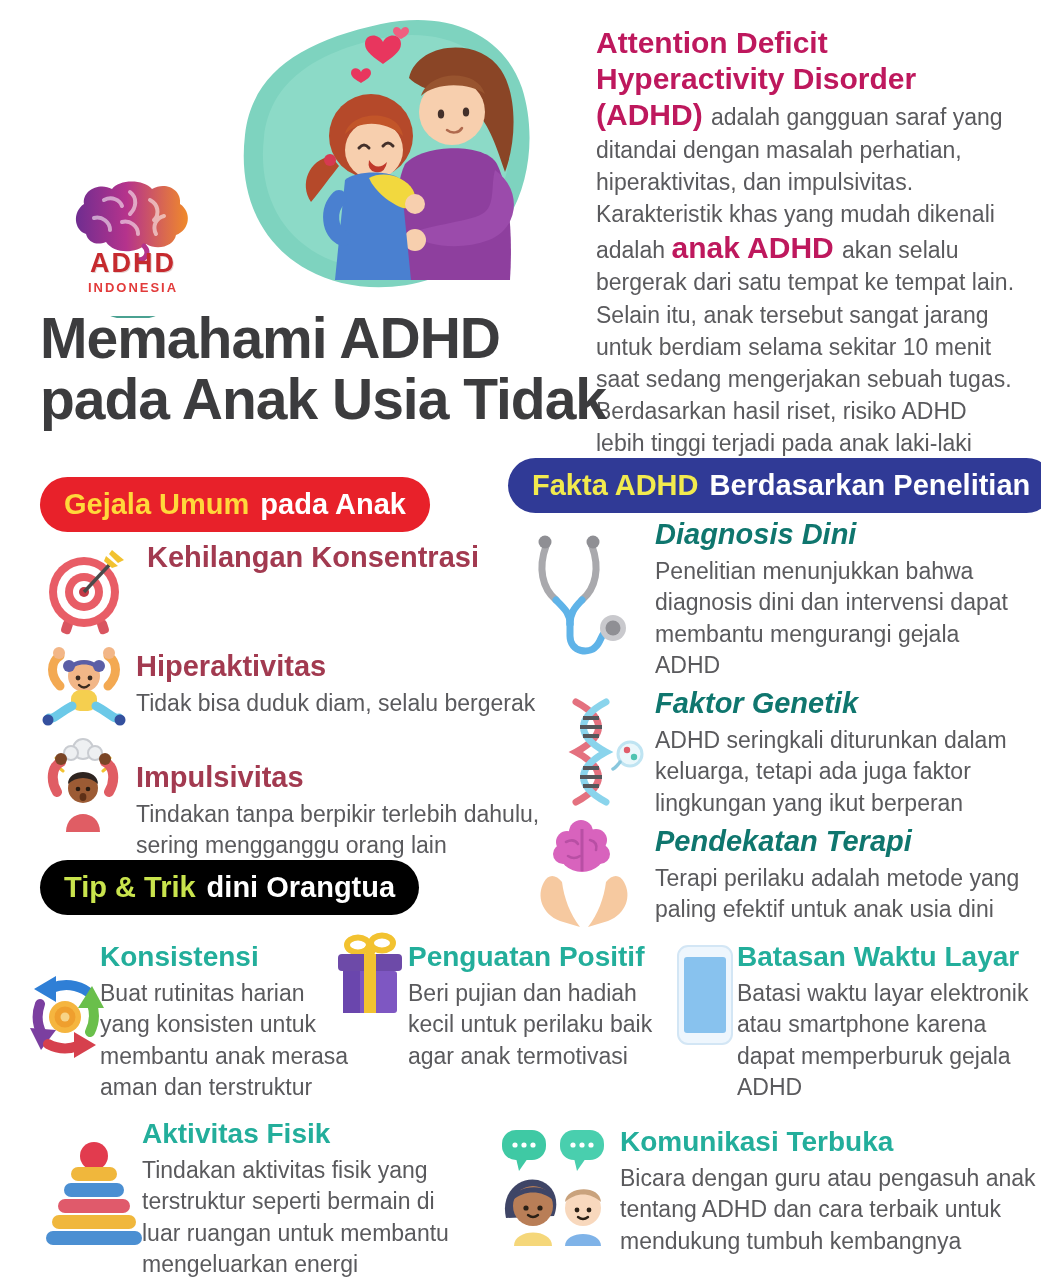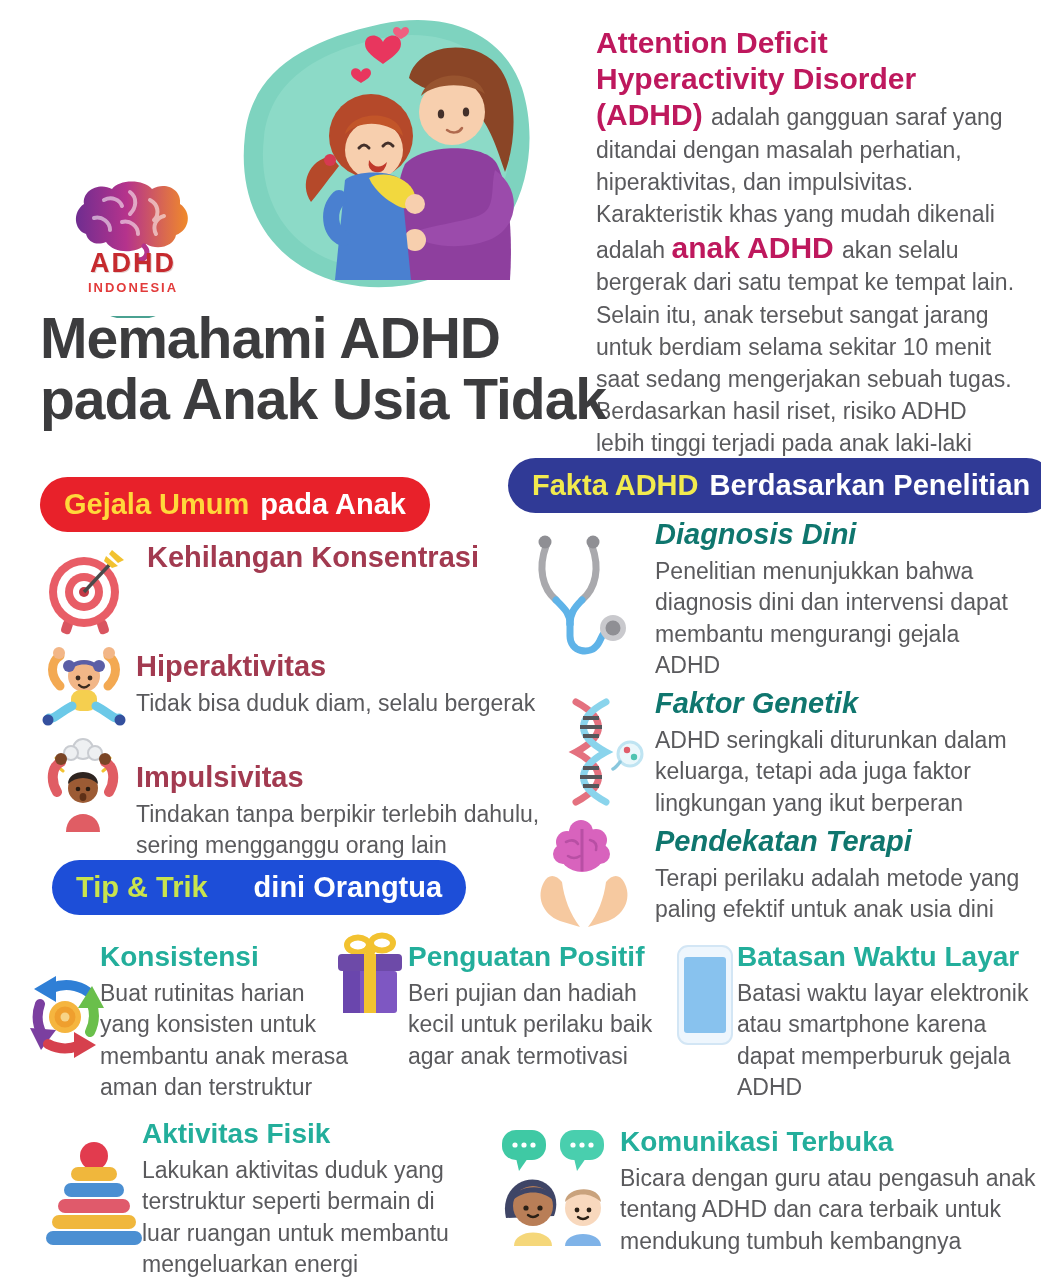--- a/index.html
+++ b/index.html
@@ -36,21 +36,21 @@
   .banner {
     position:absolute; height:55px; border-radius:30px; display:flex; align-items:center;
     padding:0 24px; font-weight:bold; font-size:29px; white-space:nowrap; box-sizing:border-box;
   }
   .banner .hl { margin-right:11px; }
   .banner .rest { color:#ffffff; }
   .banner-red  { left:40px;  top:477px; background:#e8212a; }
   .banner-red .hl  { color:#ffd83b;text-align:right; }
   .banner-blue { left:508px; top:458px; background:#303a96; }
   .banner-blue .hl { color:#f2ea4e; }
-  .banner-teal { left:52px;  top:860px; background:#1d4ed8;gap:35px; }
+  .banner-teal { left:40px;  top:860px; background:#000000; }
   .banner-teal .hl { color:#c9e44d; }
   
   .item { position:absolute; }
   .item-h { font-weight:bold; font-size:29px; margin-bottom:5px; }
   .item-b { font-size:23px; color:#5a5a5d; line-height:1.36; }
   .h-red  { color:#a23a50; }
   .h-blue { color:#0f766e;font-style:italic; }
   .h-teal { color:#23ae9b; font-size:28px; }
   .icon { position:absolute; }
   
@@ -330,21 +330,21 @@
   <svg class="icon ico-stack" width="100" height="112" viewBox="0 0 100 112">
     <circle cx="50" cy="16" r="14" fill="#e23b4e"></circle>
     <rect x="27" y="27" width="46" height="14" rx="7" fill="#f0b73c"></rect>
     <rect x="20" y="43" width="60" height="14" rx="7" fill="#4b8fd2"></rect>
     <rect x="14" y="59" width="72" height="14" rx="7" fill="#e05a6b"></rect>
     <rect x="8" y="75" width="84" height="14" rx="7" fill="#f0b73c"></rect>
     <rect x="2" y="91" width="96" height="14" rx="7" fill="#4b8fd2"></rect>
   </svg>
   <div class="item tip4">
     <div class="item-h h-teal">Aktivitas Fisik</div>
-    <div class="item-b">Lakukan aktivitas duduk yang terstruktur seperti bermain di luar ruangan untuk membantu mengeluarkan energi</div>
+    <div class="item-b">Tindakan aktivitas fisik yang terstruktur seperti bermain di luar ruangan untuk membantu mengeluarkan energi</div>
   </div>
 
   <svg class="icon ico-chat" width="120" height="120" viewBox="0 0 120 120">
     <rect x="6" y="4" width="44" height="30" rx="14" fill="#3fc9a4"></rect>
     <polygon points="20,32 32,32 23,45" fill="#3fc9a4"></polygon>
     <circle cx="19" cy="19" r="2.6" fill="#ffffff"></circle>
       <circle cx="28" cy="19" r="2.6" fill="#ffffff"></circle>
       <circle cx="37" cy="19" r="2.6" fill="#ffffff"></circle>
     <rect x="64" y="4" width="44" height="30" rx="14" fill="#49cfae"></rect>
     <polygon points="78,32 90,32 81,45" fill="#49cfae"></polygon>

